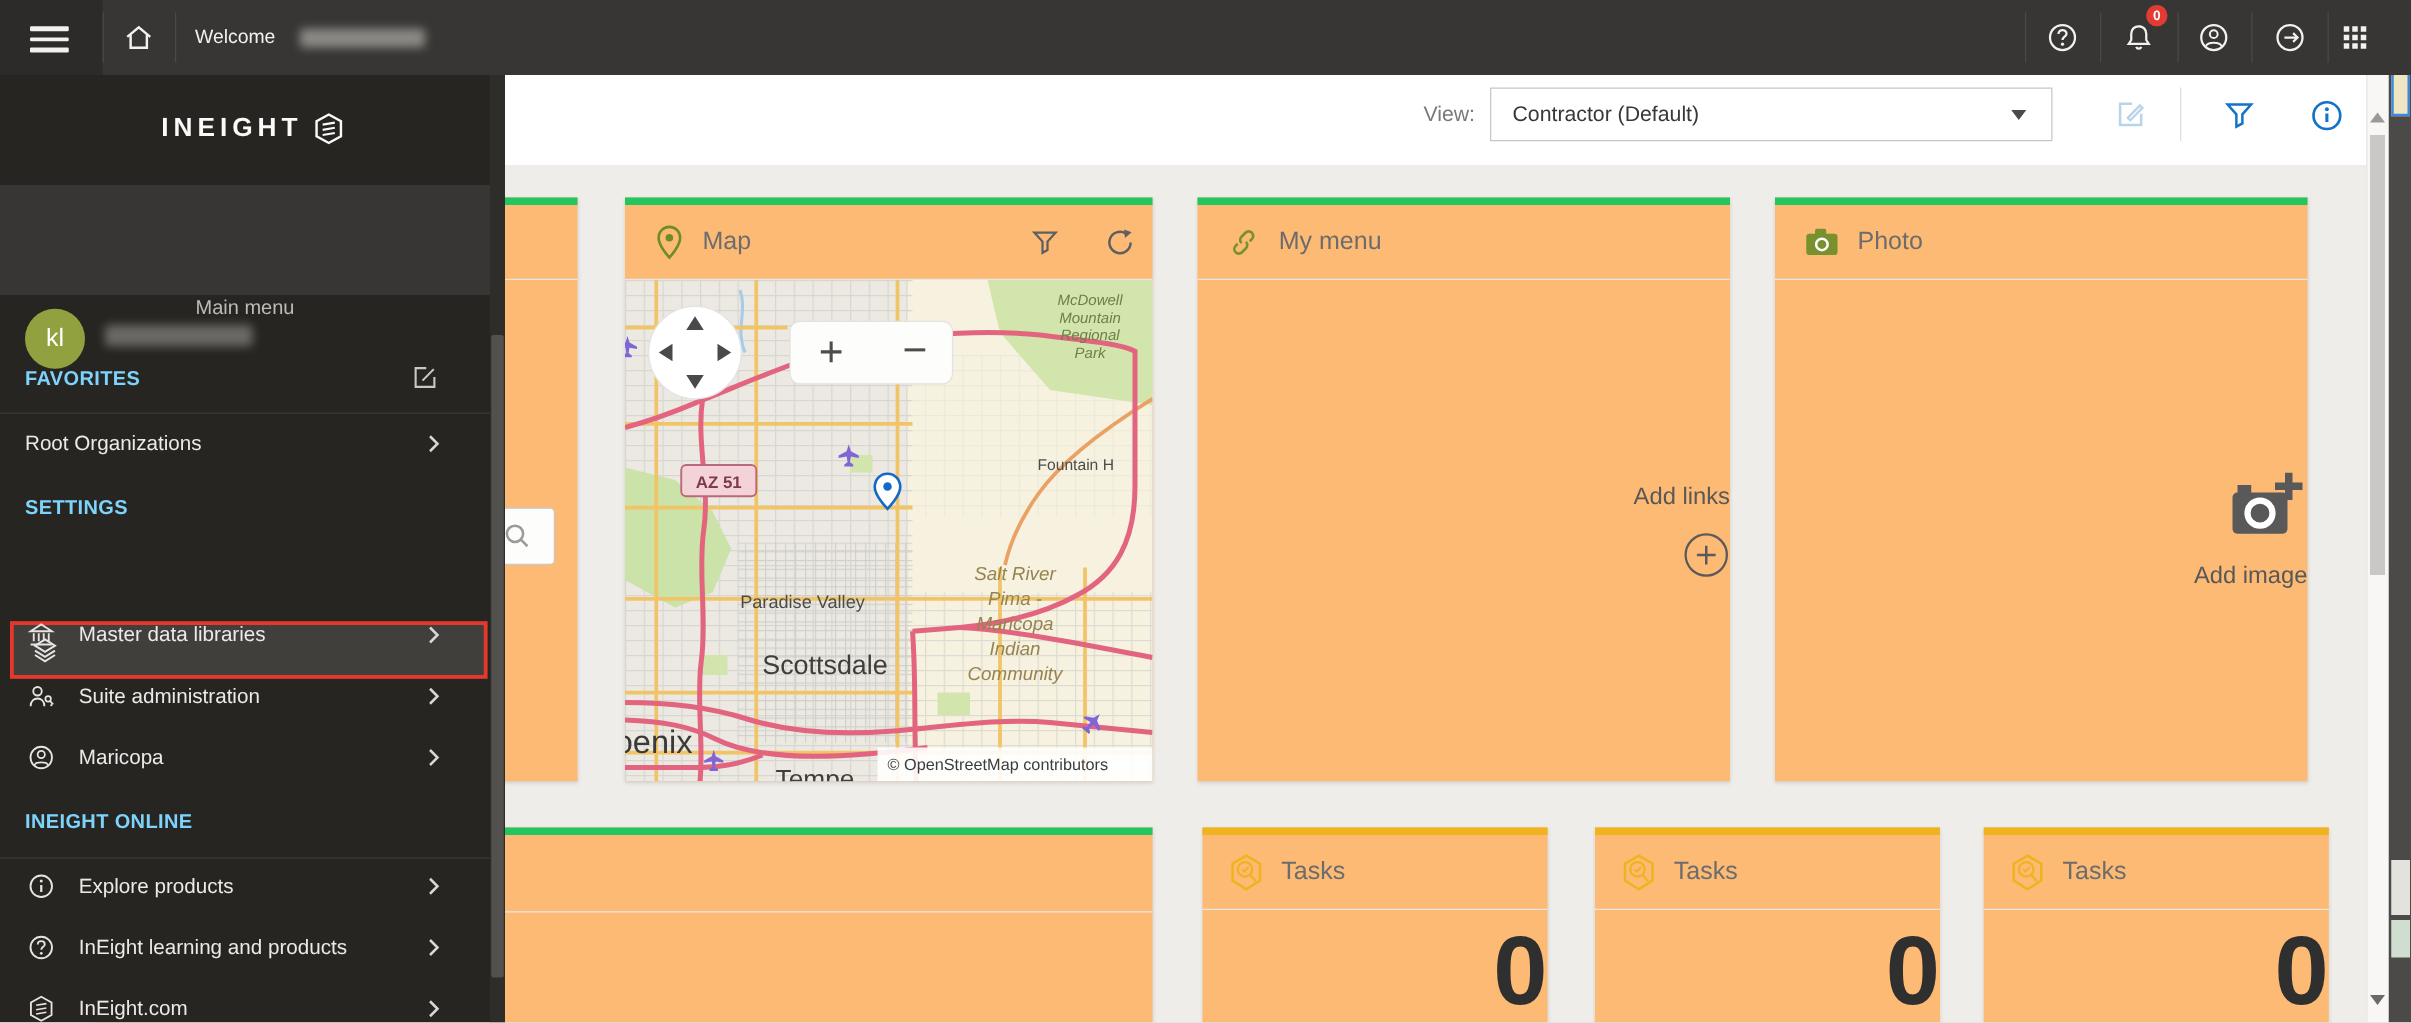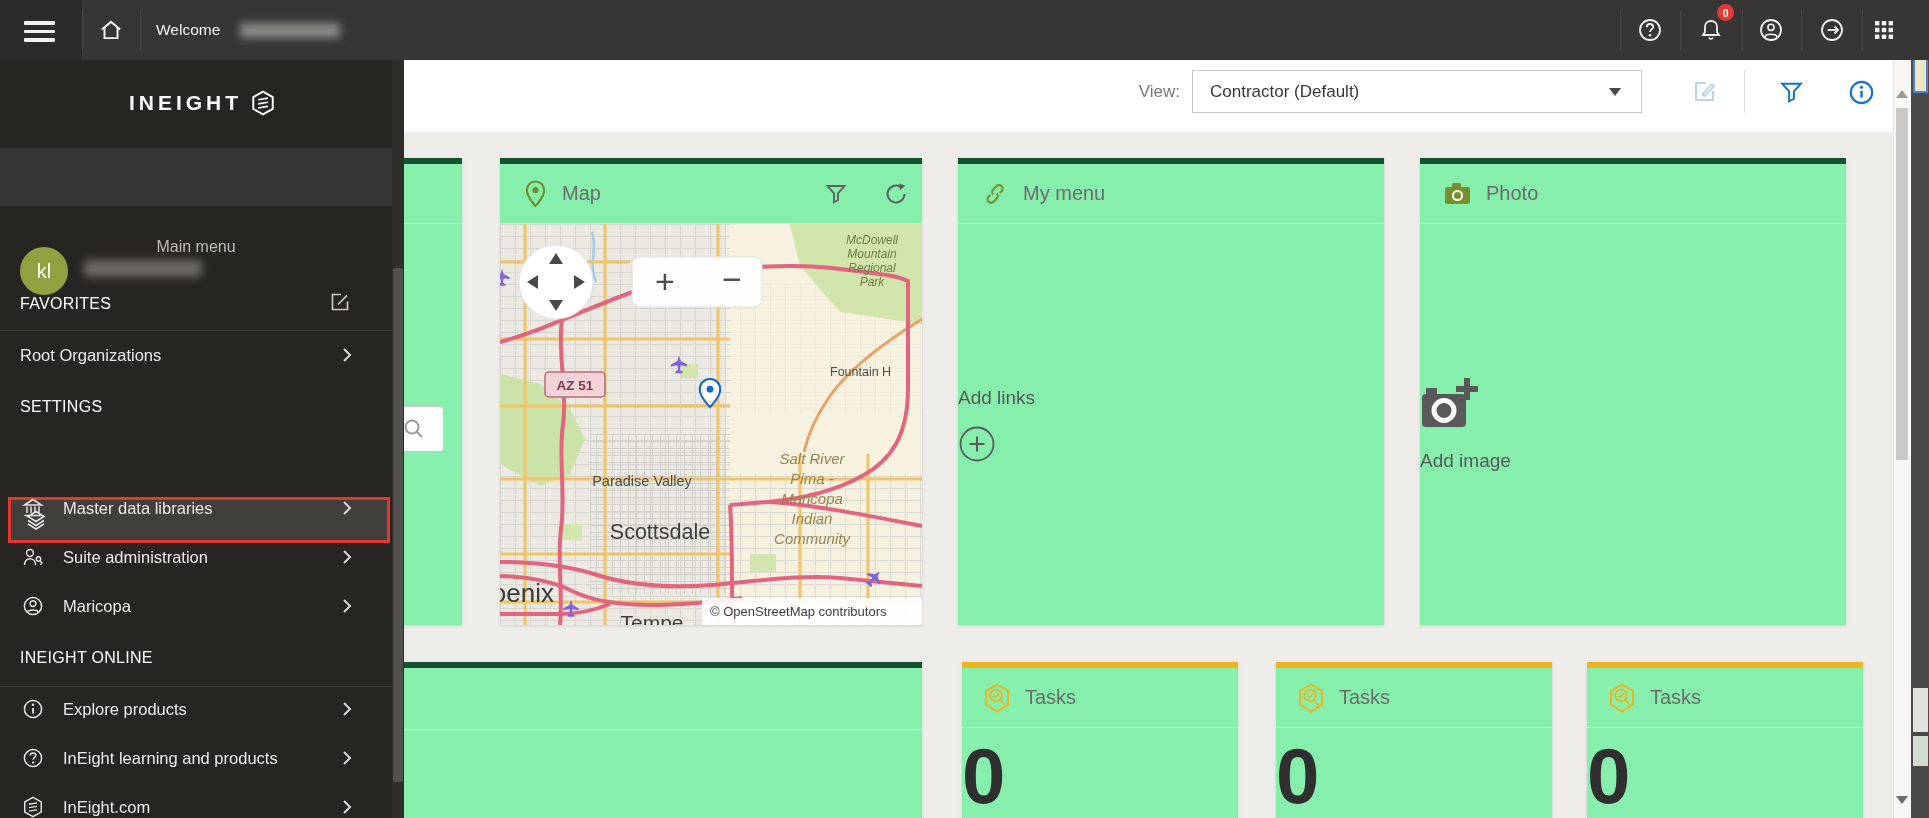--- a/index.html
+++ b/index.html
@@ -16,27 +16,27 @@
   .blurblob{filter:blur(4px);border-radius:3px;}
   .tb-icon{top:17px;width:26px;height:26px;}
   #bell-badge{left:1717px;top:4px;width:17px;height:17px;border-radius:50%;
     background:#e33b33;color:#fff;font-size:11px;font-weight:bold;
     display:flex;align-items:center;justify-content:center;z-index:31;}
   
   #sidebar{left:0;top:60px;width:404px;height:758px;background:#272522;z-index:20;}
   #logo-row{left:0;top:18px;width:404px;height:50px;display:flex;gap:9px;
     align-items:center;justify-content:center;color:#fafaf8;}
   #logo-text{font-size:21px;font-weight:bold;letter-spacing:4px;}
-  #user-row{left:0;top:88px;width:404px;height:58px;background:#383634;}
+  #user-row{left:0;top:88px;width:404px;height:88px;background:#383634;}
   #avatar{left:20px;top:99px;width:48px;height:48px;border-radius:50%;background:#91a13f;
     color:#fff;font-size:20px;display:flex;align-items:center;justify-content:center;}
   #mainmenu{left:0;top:172px;width:392px;height:30px;text-align:center;
     color:#bdbbb8;font-size:16px;line-height:30px;}
-  .sec-h{left:20px;width:300px;height:30px;line-height:30px;color:#ffffff;
-    font-weight:normal;font-size:16px;letter-spacing:.3px;}
+  .sec-h{left:20px;width:300px;height:30px;line-height:30px;color:#7dd3fc;
+    font-weight:bold;font-size:16px;letter-spacing:.3px;}
   .sb-item{left:0;width:392px;height:36px;}
   .sb-label{position:absolute;left:63px;top:0;height:36px;line-height:36px;
     color:#ebeae8;font-size:16.5px;white-space:nowrap;}
   .sb-label.noicon{left:20px;}
   .sb-ic{position:absolute;left:22px;top:7px;width:22px;height:22px;}
   .chev{position:absolute;left:342px;top:10px;}
   .sb-div{left:0;width:392px;height:1px;background:#3b3936;}
   #hl-item{left:8px;top:437px;width:382px;height:46px;background:#413f3c;
     border:3px solid #e7372c;box-sizing:border-box;}
   #sb-track{left:392px;top:0;width:12px;height:758px;background:#2f2d2a;}
@@ -48,29 +48,29 @@
   #view-dd{left:1192px;top:70px;width:450px;height:43px;background:#fff;
     border:1px solid #c7c7c7;box-sizing:border-box;z-index:6;}
   #view-dd .val{position:absolute;left:17px;top:0;height:41px;line-height:41px;
     color:#383838;font-size:17px;}
   #dd-caret{position:absolute;right:20px;top:17px;width:0;height:0;
     border-left:6px solid transparent;border-right:6px solid transparent;
     border-top:8px solid #4a4a4a;}
   .hdr-ico{z-index:6;}
   #hdr-div{left:1744px;top:70px;width:1px;height:43px;background:#dedede;z-index:6;}
   
-  .tile{position:absolute;background:#86efac;border-top:6px solid #14532d;
+  .tile{position:absolute;background:#fdba74;border-top:6px solid #22c55e;
     box-sizing:border-box;box-shadow:0 1px 3px rgba(70,70,60,.18);z-index:2;}
   .tile.yellow{border-top-color:#efb41d;}
   .t-head{position:absolute;left:0;top:0;right:0;height:60px;display:flex;
     align-items:center;padding-left:24px;gap:15px;border-bottom:1px solid #e9e8e6;
     box-sizing:border-box;}
   .t-title{color:#6c6c6c;font-size:20px;}
   .t-body{position:absolute;left:0;top:60px;right:0;bottom:0;display:flex;
-    flex-direction:column;align-items:flex-start;justify-content:center;gap:16px;}
+    flex-direction:column;align-items:flex-end;justify-content:center;gap:16px;}
   .map-hico{position:absolute;top:18px;width:24px;height:24px;}
   .big-count{font-size:78px;font-weight:600;color:#2f2f2f;line-height:.9;}
   .addtxt{color:#585858;font-size:19px;}
   
   #pg-track{left:1893px;top:60px;width:18px;height:758px;background:#f8f7f6;
     border-left:1px solid #e6e5e3;box-sizing:border-box;z-index:25;}
   #pg-thumb{left:1896px;top:108px;width:12px;height:352px;background:#c9c8c6;z-index:26;}
   .sb-arrow{width:0;height:0;border-left:6px solid transparent;
     border-right:6px solid transparent;z-index:26;}
   #strip{left:1911px;top:0;width:18px;height:818px;background:#4b4a48;z-index:28;}

